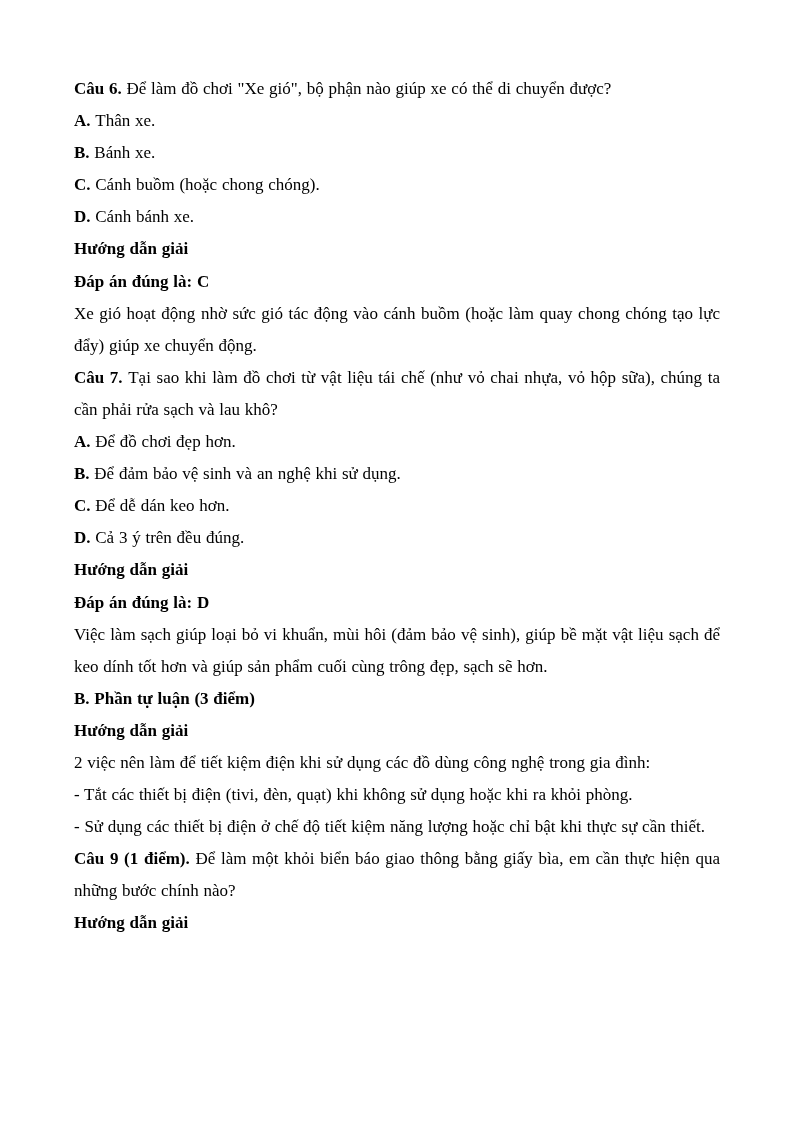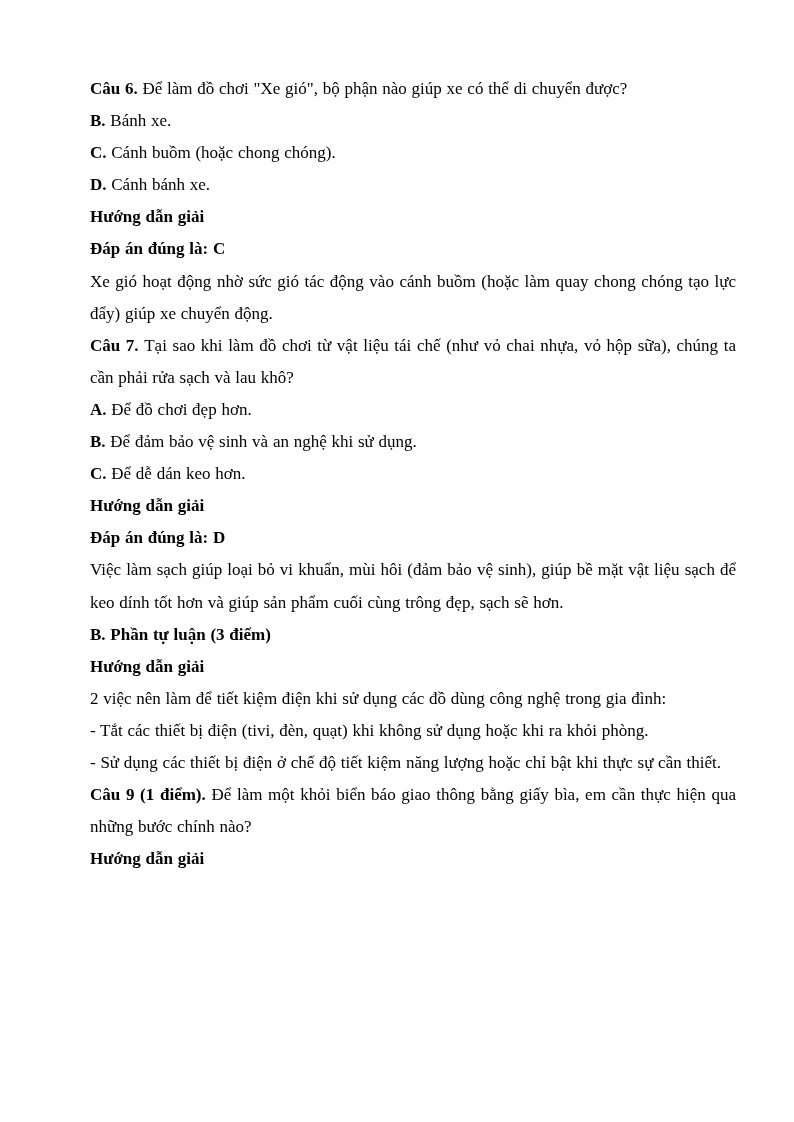--- a/index.html
+++ b/index.html
@@ -14,49 +14,50 @@
     background: #ffffff;
     overflow: hidden;
     font-family: "Liberation Serif", "DejaVu Serif", serif;
     color: #000000;
   }
   .doc-body {
     position: absolute;
     top: 73px;
     left: 74px;
     width: 646px;
-    margin-left: 16px;
   }
   .para {
     margin: 0;
     padding: 0;
     font-size: 17px;
     line-height: 32.1px;
     text-align: justify;
     word-spacing: 0.5px;
   }
   .seg { white-space: pre-wrap; }
   .seg.bold { font-weight: bold; }
 </style>
 </head>
 <body>
 
 <div class="page">
   <div class="doc-body">
       <p class="para"><span class="seg bold">Câu 6. </span><span class="seg">Để làm đồ chơi "Xe gió", bộ phận nào giúp xe có thể di chuyển được?</span></p>
+      <p class="para"><span class="seg bold">A. </span><span class="seg">Thân xe.</span></p>
       <p class="para"><span class="seg bold">B. </span><span class="seg">Bánh xe.</span></p>
       <p class="para"><span class="seg bold">C. </span><span class="seg">Cánh buồm (hoặc chong chóng).</span></p>
       <p class="para"><span class="seg bold">D. </span><span class="seg">Cánh bánh xe.</span></p>
       <p class="para"><span class="seg bold">Hướng dẫn giải</span></p>
       <p class="para"><span class="seg bold">Đáp án đúng là: C</span></p>
       <p class="para"><span class="seg">Xe gió hoạt động nhờ sức gió tác động vào cánh buồm (hoặc làm quay chong chóng tạo lực đẩy) giúp xe chuyển động.</span></p>
       <p class="para"><span class="seg bold">Câu 7. </span><span class="seg">Tại sao khi làm đồ chơi từ vật liệu tái chế (như vỏ chai nhựa, vỏ hộp sữa), chúng ta cần phải rửa sạch và lau khô?</span></p>
       <p class="para"><span class="seg bold">A. </span><span class="seg">Để đồ chơi đẹp hơn.</span></p>
       <p class="para"><span class="seg bold">B. </span><span class="seg">Để đảm bảo vệ sinh và an nghệ khi sử dụng.</span></p>
       <p class="para"><span class="seg bold">C. </span><span class="seg">Để dễ dán keo hơn.</span></p>
+      <p class="para"><span class="seg bold">D. </span><span class="seg">Cả 3 ý trên đều đúng.</span></p>
       <p class="para"><span class="seg bold">Hướng dẫn giải</span></p>
       <p class="para"><span class="seg bold">Đáp án đúng là: D</span></p>
       <p class="para"><span class="seg">Việc làm sạch giúp loại bỏ vi khuẩn, mùi hôi (đảm bảo vệ sinh), giúp bề mặt vật liệu sạch để keo dính tốt hơn và giúp sản phẩm cuối cùng trông đẹp, sạch sẽ hơn.</span></p>
       <p class="para"><span class="seg bold">B. Phần tự luận (3 điểm)</span></p>
       <p class="para"><span class="seg bold">Hướng dẫn giải</span></p>
       <p class="para"><span class="seg">2 việc nên làm để tiết kiệm điện khi sử dụng các đồ dùng công nghệ trong gia đình:</span></p>
       <p class="para"><span class="seg">- Tắt các thiết bị điện (tivi, đèn, quạt) khi không sử dụng hoặc khi ra khỏi phòng.</span></p>
       <p class="para"><span class="seg">- Sử dụng các thiết bị điện ở chế độ tiết kiệm năng lượng hoặc chỉ bật khi thực sự cần thiết.</span></p>
       <p class="para"><span class="seg bold">Câu 9 (1 điểm). </span><span class="seg">Để làm một khỏi biển báo giao thông bằng giấy bìa, em cần thực hiện qua những bước chính nào?</span></p>
       <p class="para"><span class="seg bold">Hướng dẫn giải</span></p>

